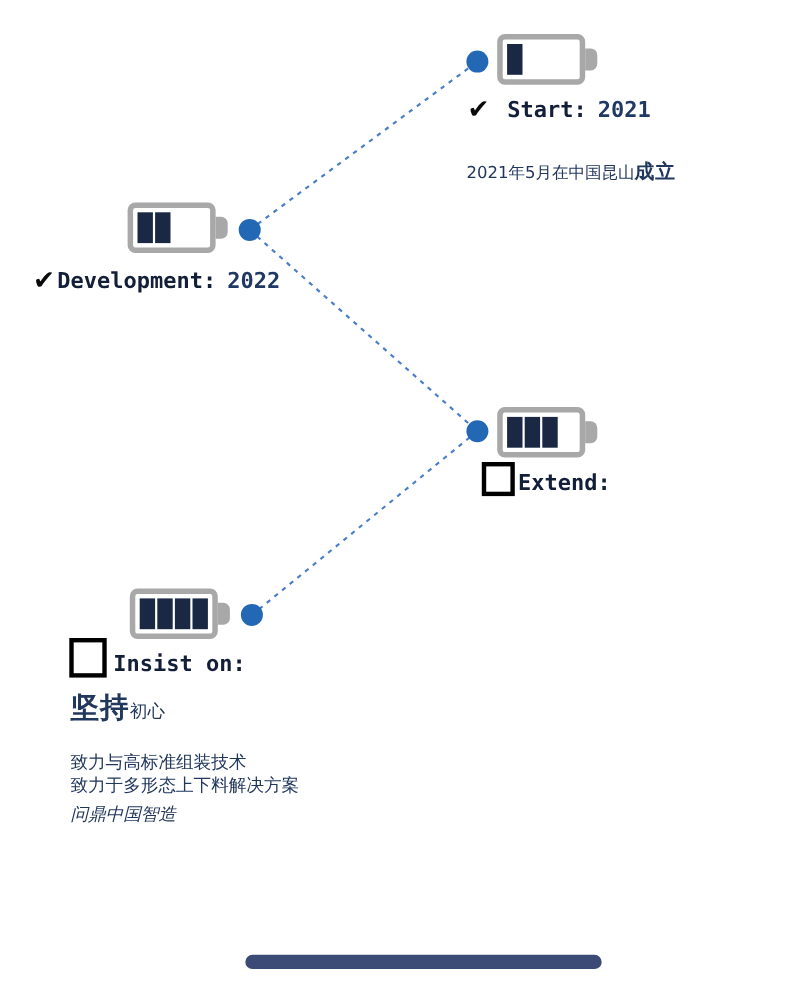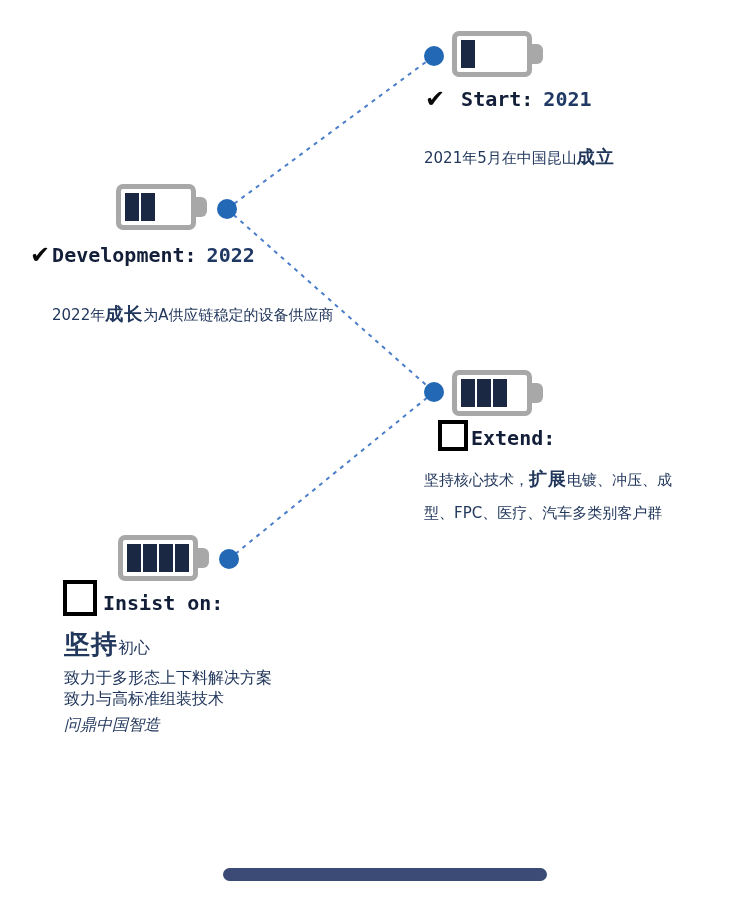--- a/index.html
+++ b/index.html
@@ -48,21 +48,21 @@
   
   .desc{
     position:absolute;z-index:2;
     font-size:15px;line-height:33px;
     color:var(--navy-text,#22375c);
   }
   .desc .em{font-size:18px;font-weight:bold;letter-spacing:1px;}
   .sub-lines{font-size:16px;line-height:21px;color:var(--navy-text,#22375c);}
   .sub-lines .line{margin:0;}
   .sub-lines .line.spaced{margin-top:5px;font-style:italic;}
-  .insist-title{line-height:34px;margin-bottom:2px;}
+  .insist-title{line-height:34px;margin-bottom:18px;}
   .insist-title .em{font-size:26px;}
   .insist-title .small{font-size:16px;}
   
   .footer-line{
     position:absolute;left:0;width:737px;text-align:center;z-index:2;
     font-size:17px;font-weight:600;letter-spacing:0.5px;
     color:var(--navy-text,#22375c);
   }
   .footer-pill{
     position:absolute;z-index:2;
@@ -101,55 +101,49 @@
   <div class="battery" style="left:116px;top:184px">
     <div class="cap"></div>
   <div class="cell"></div>
       <div class="cell"></div>
     </div>
   <div class="heading" style="left:30px;top:242px">
     <span class="check" style="margin-right:2px">✔</span>
     <span class="label">Development:</span>
     <span class="year">2022</span>
   </div>
-  <div class="desc" style="left:52px;top:297px">
-    <span>2022年</span><span class="em">成长</span><span>为A供应链稳定的设备供应商</span>
-  </div>
 
   <div class="battery" style="left:452px;top:370px">
     <div class="cap"></div>
   <div class="cell"></div>
       <div class="cell"></div>
       <div class="cell"></div>
     </div>
   <div class="heading" style="left:438px;top:420px">
     <span class="checkbox"></span>
     <span class="label">Extend:</span>
-  </div>
-  <div class="desc" style="left:424px;top:462px;width:252px">
-    <span>坚持核心技术，</span><span class="em">扩展</span><span>电镀、冲压、成型、FPC、医疗、汽车多类别客户群</span>
   </div>
 
   <div class="battery" style="left:118px;top:535px">
     <div class="cap"></div>
   <div class="cell"></div>
       <div class="cell"></div>
       <div class="cell"></div>
       <div class="cell"></div>
     </div>
   <div class="heading" style="left:63px;top:580px">
     <span class="checkbox" style="width:34px;height:36px;margin-right:6px"></span>
     <span class="label">Insist on:</span>
   </div>
   <div class="desc" style="left:64px;top:627px">
     <div class="insist-title">
       <span class="em">坚持</span><span class="small">初心</span>
     </div>
     <div class="sub-lines">
+      <p class="line">致力与高标准组装技术</p>
       <p class="line">致力于多形态上下料解决方案</p>
-      <p class="line">致力与高标准组装技术</p>
       <p class="line spaced">问鼎中国智造</p>
     </div>
   </div>
 
   <div class="footer-pill"></div>
 
 </div>
 
 </body></html>

